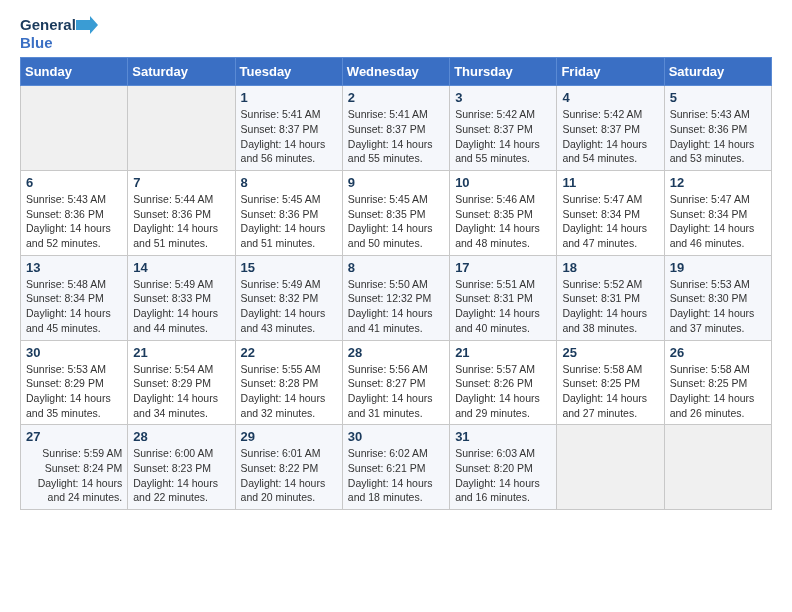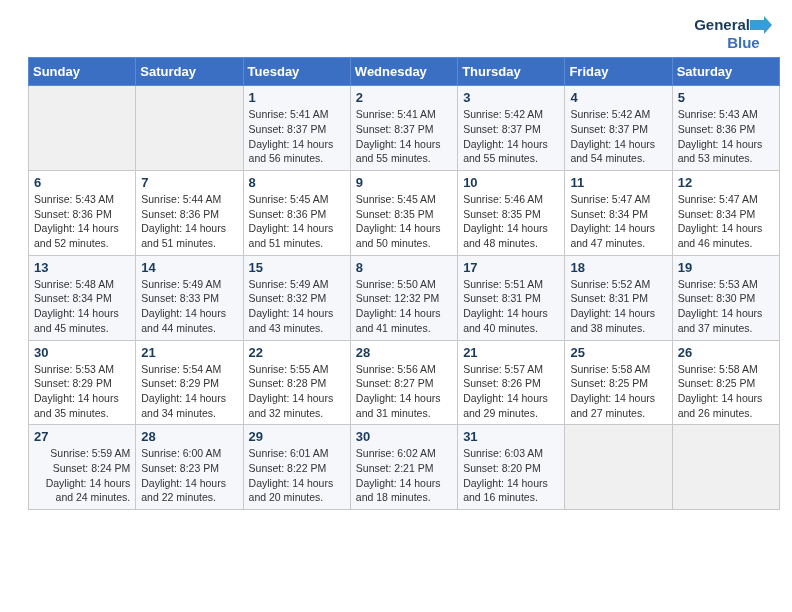--- a/index.html
+++ b/index.html
@@ -5,21 +5,21 @@
     * { box-sizing: border-box; margin: 0; padding: 0; }
     body {
       font-family: Arial, sans-serif;
       background: #fff;
       width: 792px;
       min-height: 612px;
       padding: 16px 20px;
     }
     .header {
       display: flex;
-      justify-content: flex-end;
+      justify-content: flex-start;
       align-items: flex-start;
       margin-bottom: 6px;
     }
     .logo {
       display: flex;
       align-items: center;
       gap: 0;
     }
     .title-block {
       text-align: right;
@@ -33,21 +33,20 @@
     .subtitle {
       font-size: 15px;
       color: #333;
       font-weight: normal;
     }
     .calendar {
       width: 100%;
       border-collapse: collapse;
       margin-top: 6px;
       font-size: 11px;
-      margin-left: 8px;
     }
     .calendar thead th {
       background: #3a6fc4;
       color: #fff;
       padding: 6px 4px;
       text-align: left;
       font-size: 13px;
       font-weight: bold;
       border: 1px solid #5a8ad4;
     }
@@ -86,21 +85,21 @@
 
 <div class="header">
   <div class="logo">
   <div style="display:flex;flex-direction:column;align-items:flex-start;line-height:1.15;">
     <div style="display:flex;align-items:center;">
       <span style="font-size:15px;font-weight:bold;color:#1a3a5c;">General</span>
       <svg width="22" height="18" viewBox="0 0 22 18">
         <polygon points="0,4 14,4 14,0 22,9 14,18 14,14 0,14" fill="#3a9cd4"></polygon>
       </svg>
     </div>
-    <span style="font-size:15px;font-weight:bold;color:#3a6fc4;margin-left:33px;">Blue</span>
+    <span style="font-size:15px;font-weight:bold;color:#3a6fc4;">Blue</span>
   </div>
 </div>
   <div class="title-block">
     <div class="month-title"></div>
     <div class="subtitle"></div>
   </div>
 </div>
 
 <table class="calendar">
   <thead>
@@ -296,21 +295,21 @@
         </td>
         <td>
           <span class="day-number">29</span>
           <div class="day-detail" style="white-space: pre-line;">Sunrise: 6:01 AM
 Sunset: 8:22 PM
 Daylight: 14 hours and 20 minutes.</div>
         </td>
         <td>
           <span class="day-number">30</span>
           <div class="day-detail" style="white-space: pre-line;">Sunrise: 6:02 AM
-Sunset: 2:21 PM
+Sunset: 6:21 PM
 Daylight: 14 hours and 18 minutes.</div>
         </td>
         <td>
           <span class="day-number">31</span>
           <div class="day-detail" style="white-space: pre-line;">Sunrise: 6:03 AM
 Sunset: 8:20 PM
 Daylight: 14 hours and 16 minutes.</div>
         </td>
         <td class="empty-cell"></td>
         <td class="empty-cell"></td>

